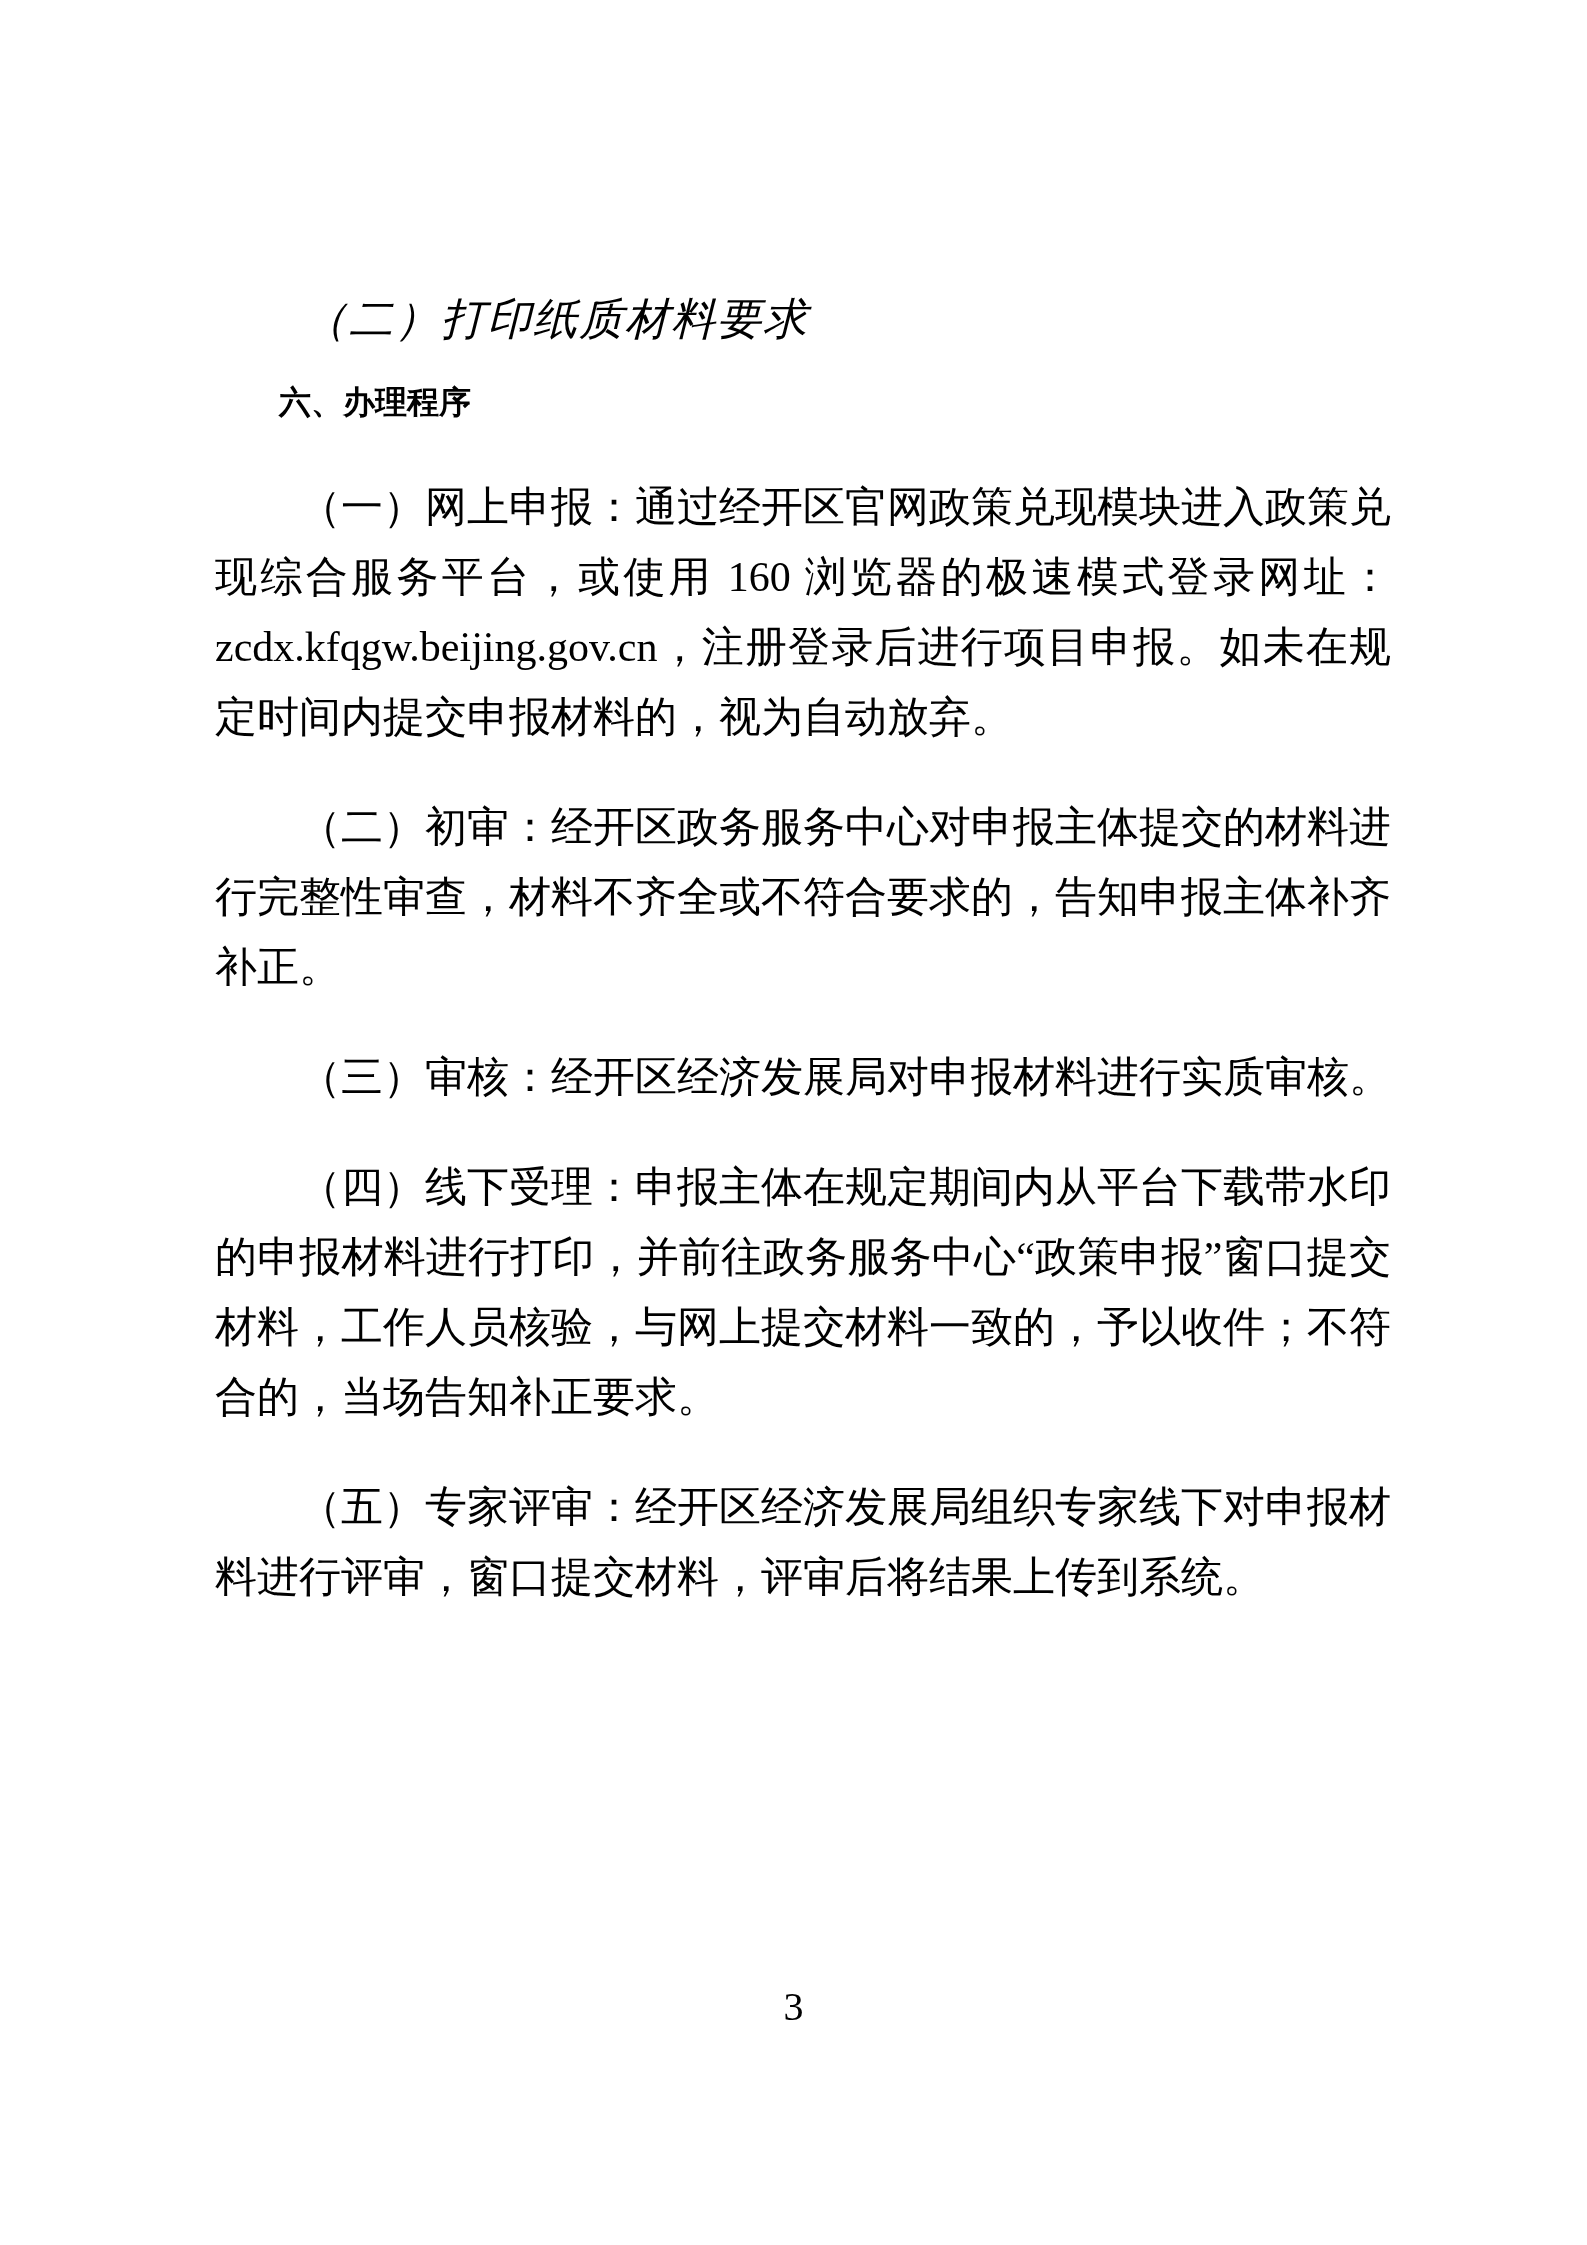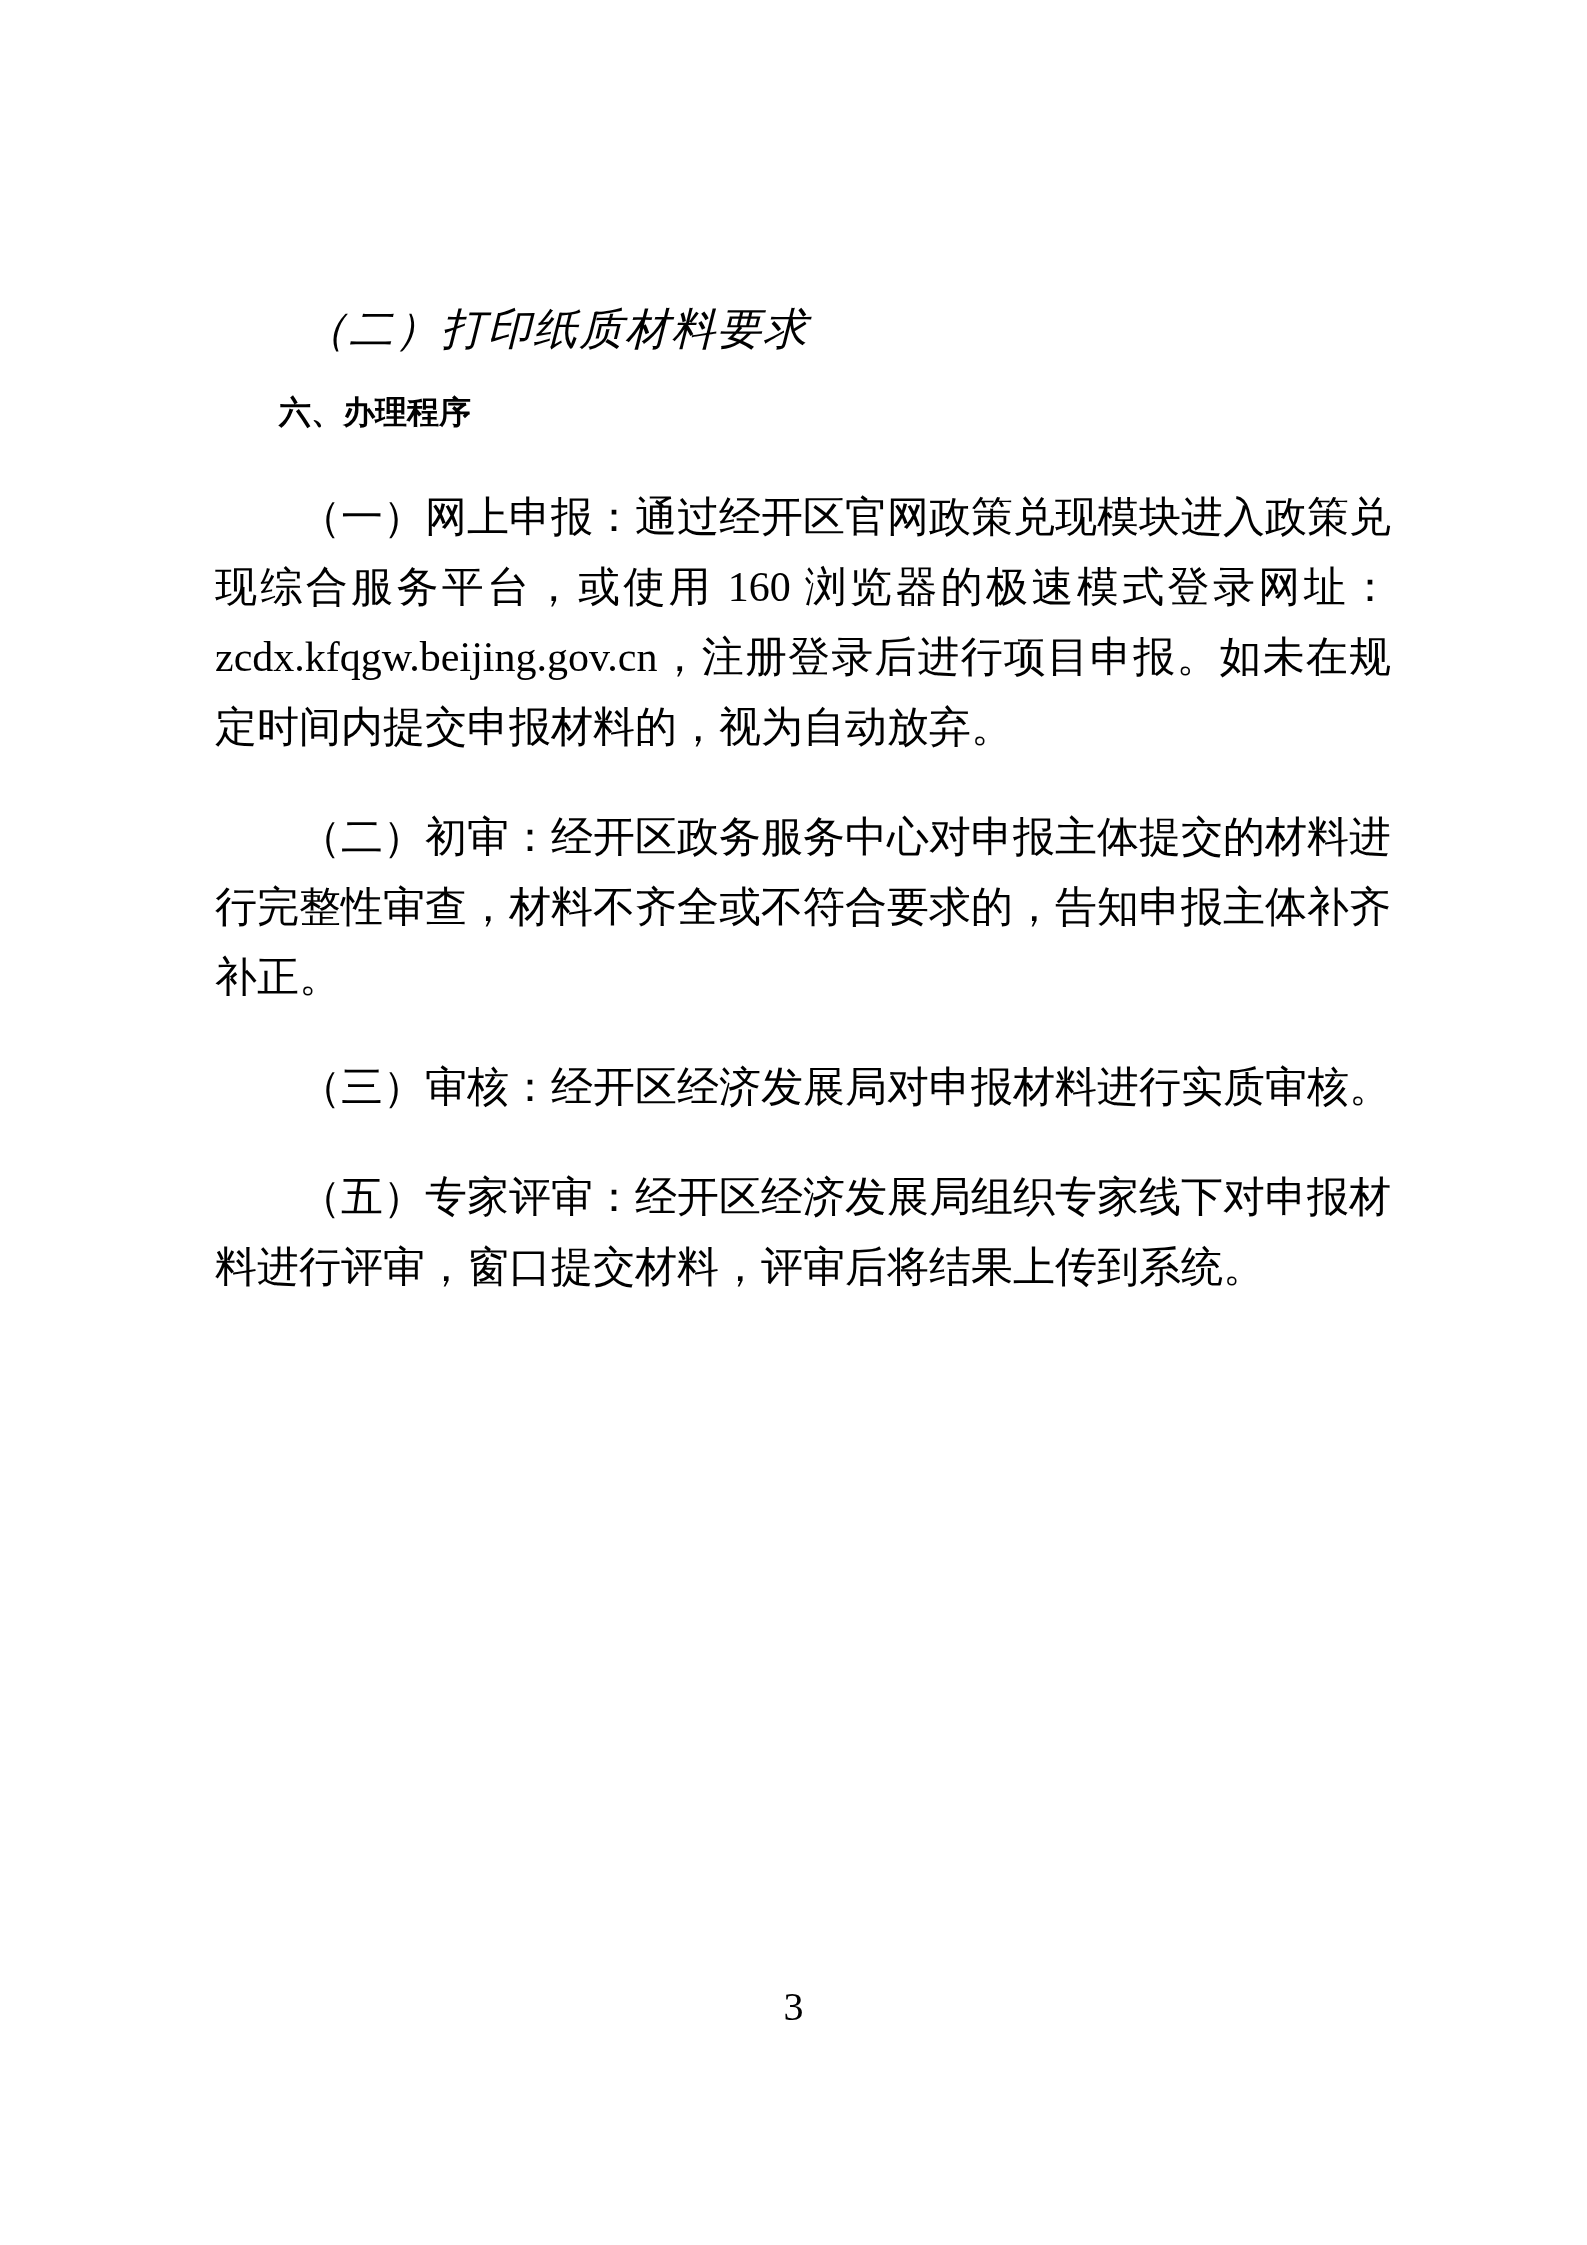--- a/index.html
+++ b/index.html
@@ -12,21 +12,21 @@
     width: 1587px;
     height: 2245px;
     background: #ffffff;
     color: #000000;
     overflow: hidden;
     font-family: "Liberation Serif", "DejaVu Serif", serif;
   }
   .content {
     position: absolute;
     left: 215px;
-    top: 295px;
+    top: 285px;
     width: 1176px;
     font-size: 42px;
     line-height: 70px;
     text-align: justify;
     text-justify: inter-ideograph;
     color: #000000;
   }
   .content p {
     margin: 0;
     padding: 0;
@@ -72,20 +72,21 @@
 
 
     <p class="h-chapter">六、办理程序</p>
 
     <p class="step step-0"><span class="lead">（一）网上申报：</span><span>通过经开区官网政策兑现模块进入政策兑现综合服务平台，或使用 160 浏览器的极速模式登录网址：zcdx.kfqgw.beijing.gov.cn，注册登录后进行项目申报。如未在规定时间内提交申报材料的，视为自动放弃。</span></p>
 
     <p class="step"><span class="lead">（二）初审：</span><span>经开区政务服务中心对申报主体提交的材料进行完整性审查，材料不齐全或不符合要求的，告知申报主体补齐补正。</span></p>
 
     <p class="step"><span class="lead">（三）审核：</span><span>经开区经济发展局对申报材料进行实质审核。</span></p>
 
+    <p class="step"><span class="lead">（四）线下受理：</span><span>申报主体在规定期间内从平台下载带水印的申报材料进行打印，并前往政务服务中心“政策申报”窗口提交材料，工作人员核验，与网上提交材料一致的，予以收件；不符合的，当场告知补正要求。</span></p>
 
     <p class="step"><span class="lead">（五）专家评审：</span><span>经开区经济发展局组织专家线下对申报材料进行评审，窗口提交材料，评审后将结果上传到系统。</span></p>
 
   </div>
 
   <div class="footer">
     <span>3</span>
   </div>
 </div>
 

